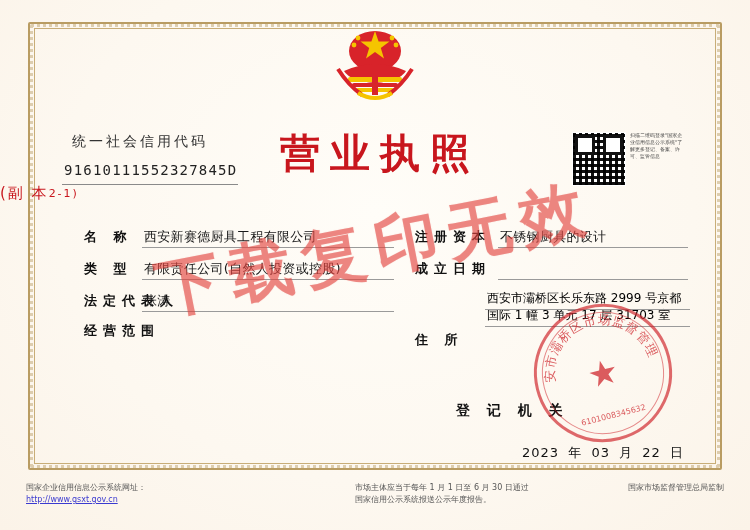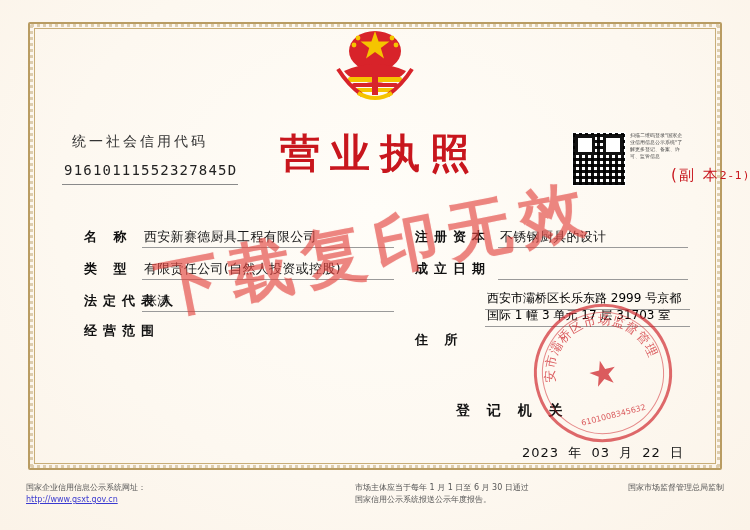--- a/index.html
+++ b/index.html
@@ -41,22 +41,22 @@
   
   .title{
     position:absolute;left:0;right:0;top:126px;
     text-align:center;
     font-family:"DejaVu Sans","Liberation Sans",sans-serif;
     font-size:40px;font-weight:bold;color:#c8161d;
     letter-spacing:10px;
     text-indent:10px;
   }
   .subtitle{
-    position:absolute;left:0;right:0;top:166px;
-    text-align:right;
+    position:absolute;left:0;right:0;top:184px;
+    text-align:left;
     font-size:15px;color:#c8161d;
     letter-spacing:2px;
   }
   .subtitle .small{font-size:11px;vertical-align:1px;}
 
   
   .code-label{
     position:absolute;left:72px;top:133px;
     font-size:14px;color:#333;letter-spacing:3px;
   }

